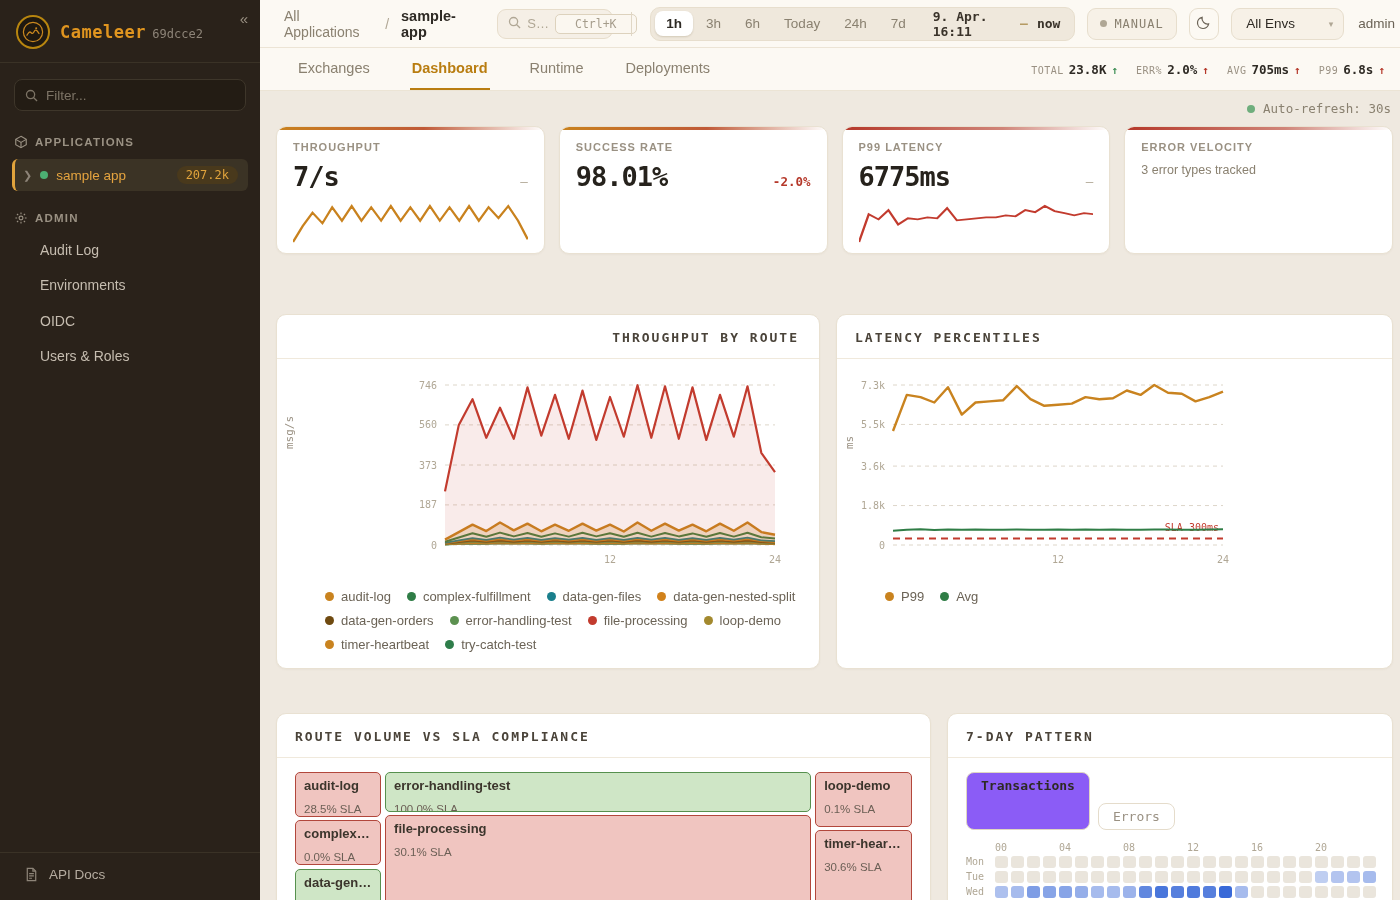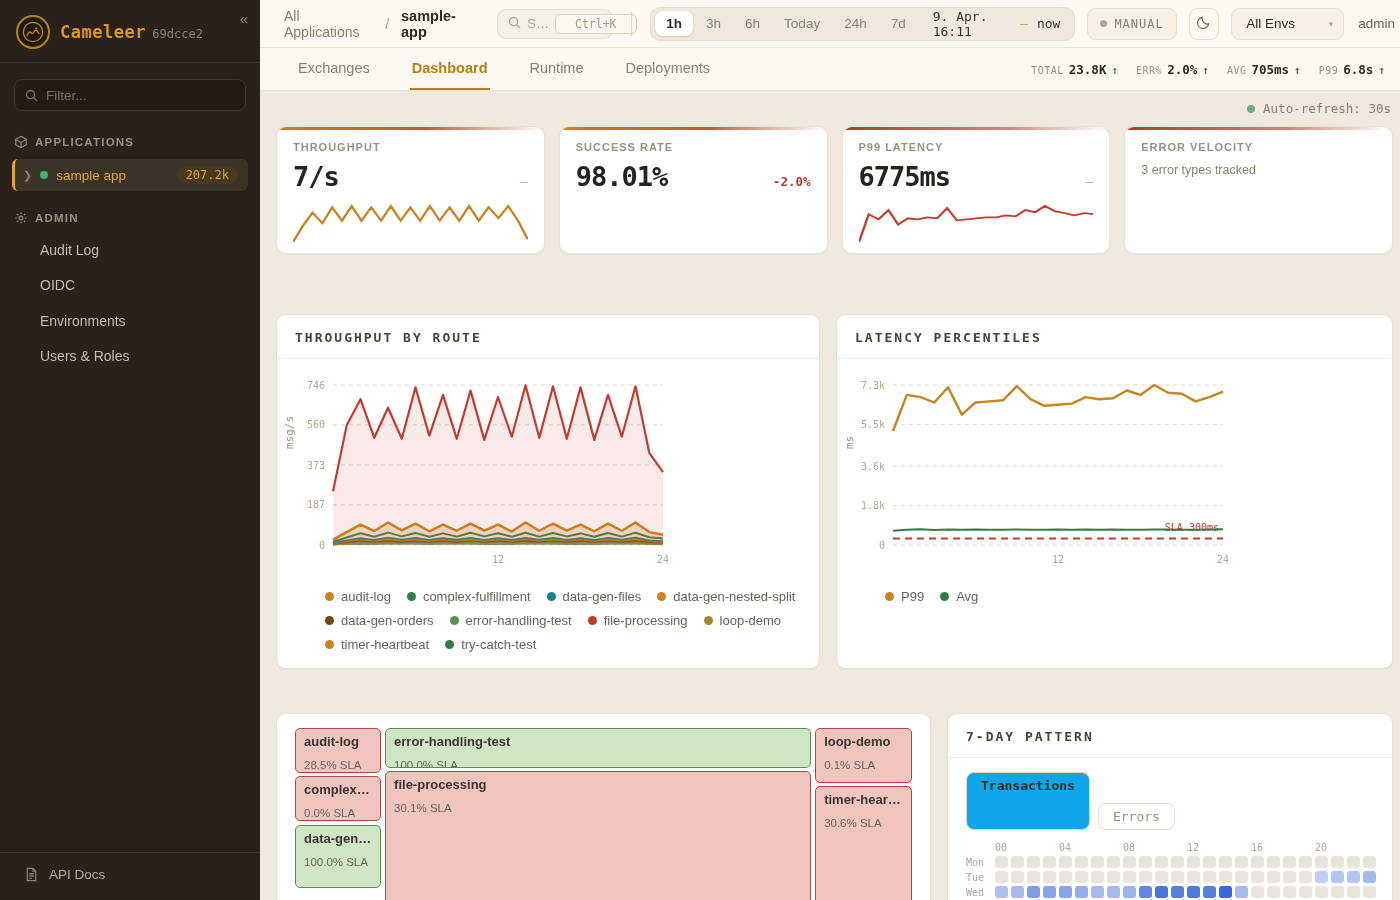--- a/index.html
+++ b/index.html
@@ -33,21 +33,21 @@
   .topbar { height:48px; background:#fcf9f3; border-bottom:1px solid #ece4d5; display:flex; align-items:center; padding:0 14px 0 24px; gap:12px; }
   .crumb-root { color:#8a8170; font-size:14px; cursor:pointer; }
   .crumb-sep { color:#b0a795; font-size:14px; }
   .crumb-current { color:#2e2a24; font-weight:bold; font-size:14.5px; }
   .search-box { margin-left:8px; background:#f5efe6; border:1px solid #e7ddcb; border-radius:9px; height:30px; display:flex; align-items:center; gap:6px; padding:0 7px 0 10px; color:#b0a795; font-size:13px; width:116px; cursor:text; }
   .kbd { font-family:"DejaVu Sans Mono", monospace; font-size:11.5px; color:#a59c8b; border:1px solid #ddd2bd; background:#fbf7f0; border-radius:5px; padding:2px 19px; }
   .tb-divider { width:1px; height:24px; background:#e0d7c5; margin:0 6px; }
   .range-group { background:#efe8dc; border:1px solid #e7decd; border-radius:10px; height:34px; display:flex; align-items:center; padding:0 4px; gap:2px; }
   .range-pill { padding:5px 11px; font-size:13.5px; color:#8a8170; border-radius:8px; cursor:pointer; }
   .range-pill.active { background:#ffffff; color:#2e2a24; font-weight:bold; box-shadow:0 1px 2px rgba(80,60,20,.18); }
-  .range-date { font-family:"DejaVu Sans Mono", monospace; font-size:13px; color:#3a332a; padding:0 10px 0 14px; display:flex; gap:9px; align-items:center; }
+  .range-date { font-family:"DejaVu Sans Mono", monospace; font-size:13px; color:#3a332a; padding:0 10px 0 14px; display:flex; gap:9px; align-items:center;font-weight:bold; }
   .range-date .dash { color:#b59a62; }
   .manual-btn { border:1px solid #e7decd; background:#f7f1e7; border-radius:9px; height:32px; display:flex; align-items:center; gap:7px; padding:0 12px; font-family:"DejaVu Sans Mono", monospace; font-size:12px; color:#8a8170; letter-spacing:1px; cursor:pointer; }
   .manual-dot { width:7px; height:7px; border-radius:50%; background:#b0a795; }
   .icon-btn { border:1px solid #e7decd; background:#fcf9f3; border-radius:9px; width:32px; height:32px; display:flex; align-items:center; justify-content:center; color:#6b6356; cursor:pointer; }
   .env-select { border:1px solid #e7decd; background:#f7f1e7; border-radius:9px; height:32px; display:flex; align-items:center; justify-content:space-between; padding:0 10px 0 14px; font-size:13.5px; color:#2e2a24; width:118px; cursor:pointer; }
   .env-caret { color:#b0a795; font-size:9px; }
   .user-label { font-size:13.5px; color:#6b6356; margin-left:2px; white-space:nowrap; }
 
   
   .tabbar { height:43px; background:#fcf9f3; border-bottom:1px solid #ece4d5; display:flex; align-items:stretch; padding:0 24px 0 36px; }
@@ -73,21 +73,21 @@
   .kpi-label { font-size:11px; font-weight:bold; letter-spacing:1px; color:#9a9183; }
   .kpi-valrow { display:flex; align-items:baseline; justify-content:space-between; margin-top:8px; }
   .kpi-value { font-family:"DejaVu Sans Mono", monospace; font-weight:bold; font-size:27px; color:#26221c; letter-spacing:-1px; }
   .kpi-delta { font-family:"DejaVu Sans Mono", monospace; font-size:12.5px; }
   .delta-gray { color:#b0a795; } .delta-red { color:#b5382a; font-weight:bold; }
   .kpi-sub { font-size:12.5px; color:#8a8170; margin-top:10px; }
   .kpi-spark { position:absolute; left:16px; right:16px; bottom:8px; height:42px; }
 
   .charts-row { display:flex; gap:16px; margin-top:60px; }
   .chart-card { background:#fff; border:1px solid #e9e1d2; border-radius:10px; box-shadow:0 1px 2px rgba(120,100,60,.05); }
-  .chart-card.left { flex:0 0 544px; height:355px; }
+  .chart-card.left { flex:0 0 544px; height:355px;text-align:right; }
   .chart-card.right { flex:1; height:355px; }
   .card-title { font-family:"DejaVu Sans Mono", monospace; font-weight:bold; font-size:13px; letter-spacing:2px; color:#4a4339; padding:15px 20px 13px 18px; border-bottom:1px solid #f0e9dc; }
   .plot-wrap { position:relative; padding:14px 0 0 10px; }
   .ylab { position:absolute; left:6px; top:90px; transform:rotate(-90deg); transform-origin:left top; font-size:11px; color:#9a9183; }
   .tick-text { font-family:"DejaVu Sans Mono", monospace; font-size:10px; fill:#b0a795; }
   .legend { display:flex; flex-wrap:wrap; gap:9px 16px; padding:12px 20px 0 48px; }
   .legend-item { display:flex; align-items:center; gap:7px; font-size:13px; color:#6b6356; cursor:pointer; }
   .legend-dot { width:9px; height:9px; border-radius:50%; }
 
   .bottom-row { display:flex; gap:16px; margin-top:44px; }
@@ -96,24 +96,24 @@
   .treemap { position:relative; margin:14px 18px; height:210px; }
   .tm-item { position:absolute; border-radius:5px; border:1.5px solid; padding:5px 8px; overflow:hidden; }
   .tm-red { background:#f0c5c0; border-color:#b2473c; }
   .tm-green { background:#cfe6c6; border-color:#56904e; }
   .tm-name { font-size:13px; font-weight:bold; color:#3c352c; white-space:nowrap; overflow:hidden; text-overflow:ellipsis; }
   .tm-sla { font-size:11.5px; color:#6b5f55; margin-top:10px; }
 
   .hm-wrap { padding:14px 16px 0 18px; }
   .hm-toggle-row { display:flex; gap:8px; margin-bottom:12px; }
   .hm-toggle { font-family:"DejaVu Sans Mono", monospace; font-size:13px; padding:5px 14px; border-radius:8px; cursor:pointer; }
-  .hm-toggle.active { background:#0ea5e9; color:#2e2a24; font-weight:bold; border:1px solid #e0d6c3; }
+  .hm-toggle.active { background:#8b5cf6; color:#2e2a24; font-weight:bold; border:1px solid #e0d6c3; }
   .hm-toggle.inactive { background:#fff; color:#9a9183; border:1px solid #e5dccb;margin-top:31px; }
   .hm-grid { display:flex; flex-direction:column; gap:3px; }
-  .hm-row { display:flex; align-items:flex-end; gap:3px; }
+  .hm-row { display:flex; align-items:flex-start; gap:3px; }
   .hm-daylabel { width:26px; font-family:"DejaVu Sans Mono", monospace; font-size:10px; color:#b0a795; }
   .hm-cell { width:13px; height:12px; border-radius:3px; }
   .hm-hourlabel { width:13px; font-family:"DejaVu Sans Mono", monospace; font-size:10px; color:#b0a795; }
 </style>
 </head>
 <body>
 
 <aside class="sidebar">
   <div class="sb-header">
     <div class="logo-circle">
@@ -162,22 +162,22 @@
       <svg width="14" height="14" viewBox="0 0 16 16" fill="none" stroke="#9a9183" stroke-width="1.3">
           <circle cx="8" cy="8" r="2.2"></circle>
           <path d="M8 1.6v2M8 12.4v2M1.6 8h2M12.4 8h2M3.4 3.4l1.4 1.4M11.2 11.2l1.4 1.4M12.6 3.4l-1.4 1.4M4.8 11.2l-1.4 1.4"></path>
         </svg>
     </span>
     <span>ADMIN</span>
   </div>
 
   <div class="admin-list" id="admin-list">
       <div class="admin-item">Audit Log</div>
+      <div class="admin-item">Environments</div>
       <div class="admin-item">OIDC</div>
-      <div class="admin-item">Environments</div>
       <div class="admin-item">Users &amp; Roles</div>
     </div>
 
   <div class="sb-footer">
     <span class="sb-icon">
       <svg width="15" height="15" viewBox="0 0 16 16" fill="none" stroke="#8d8478" stroke-width="1.3">
           <path d="M3.5 1.5h6l3 3v10h-9z"></path>
           <path d="M9.5 1.5v3h3M5.5 7h5M5.5 9.5h5M5.5 12h3"></path>
         </svg>
     </span>
@@ -425,20 +425,21 @@
             <span class="legend-item">
               <span class="legend-dot" style="background: rgb(47, 125, 70);"></span>
               <span>Avg</span>
             </span>
           </div>
       </div>
     </div>
 
     <div class="bottom-row">
       <div class="chart-card bottom-card-left">
+        <div class="card-title">ROUTE VOLUME VS SLA COMPLIANCE</div>
         <div class="treemap" id="treemap">
             <div class="tm-item tm-red" style="left: 0%; top: 0%; width: 13.9%; height: 21.5%;">
               <div class="tm-name">audit-log</div>
               <div class="tm-sla">28.5% SLA</div>
             </div>
             <div class="tm-item tm-red" style="left: 0%; top: 23%; width: 13.9%; height: 21.5%;">
               <div class="tm-name">complex-fulfillment</div>
               <div class="tm-sla">0.0% SLA</div>
             </div>
             <div class="tm-item tm-green" style="left: 0%; top: 46%; width: 13.9%; height: 30%;">

